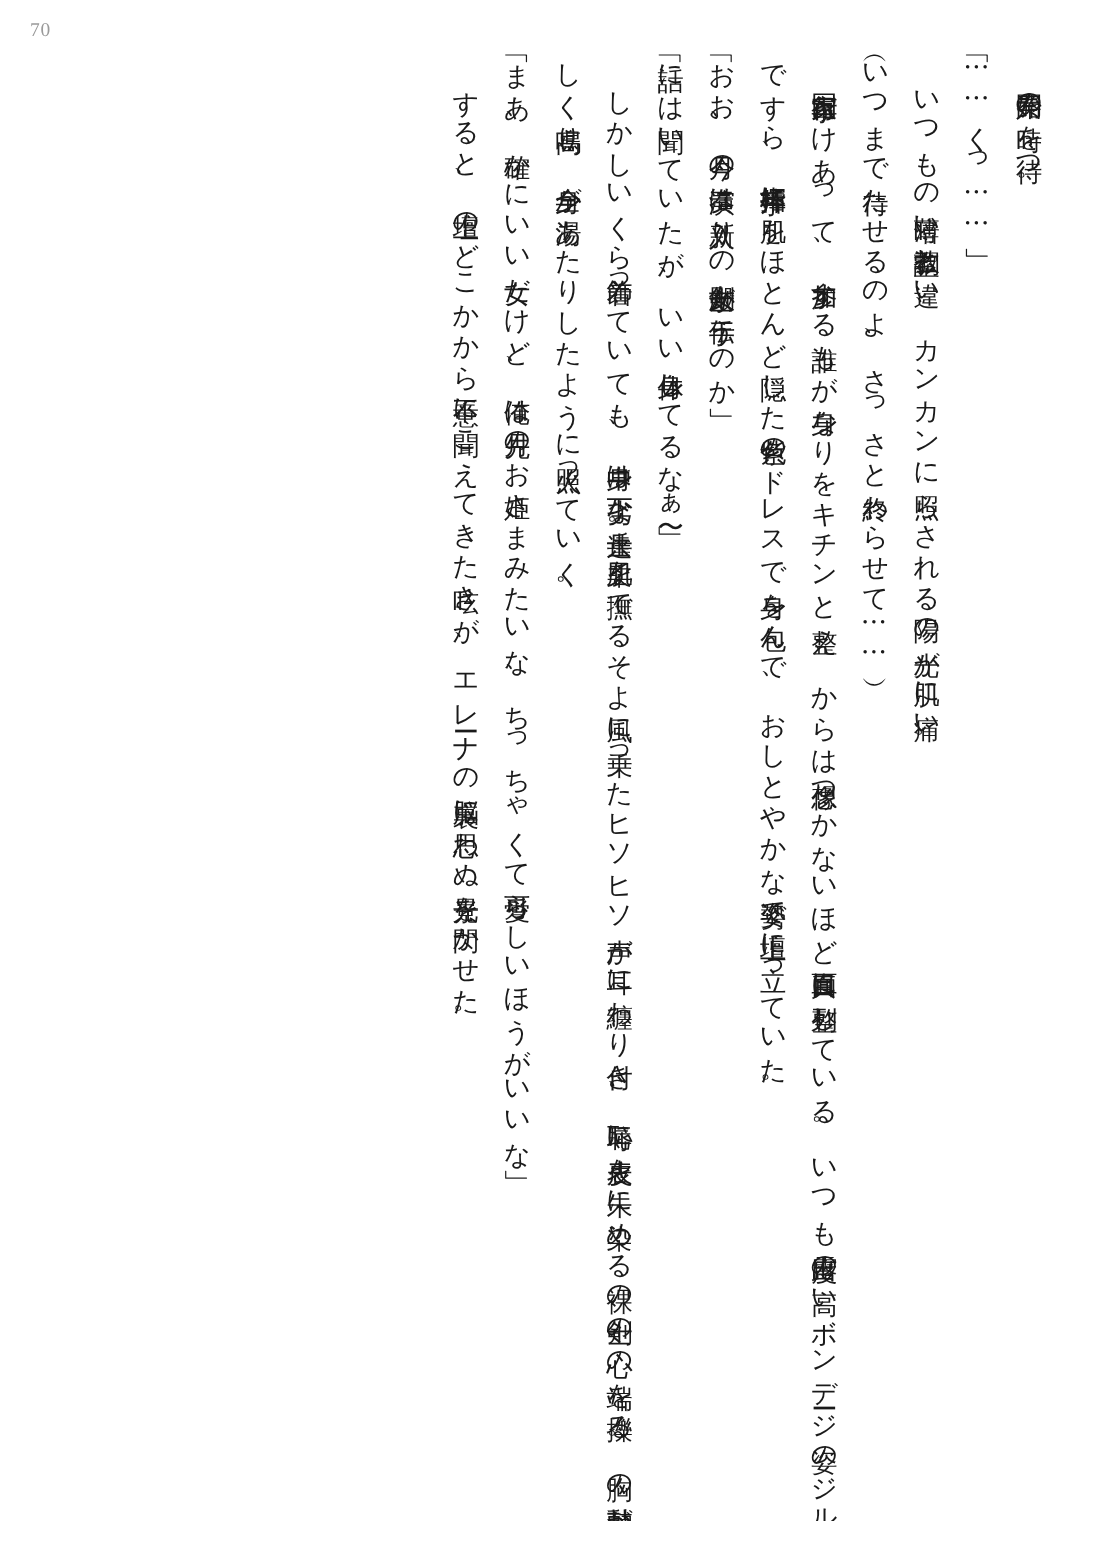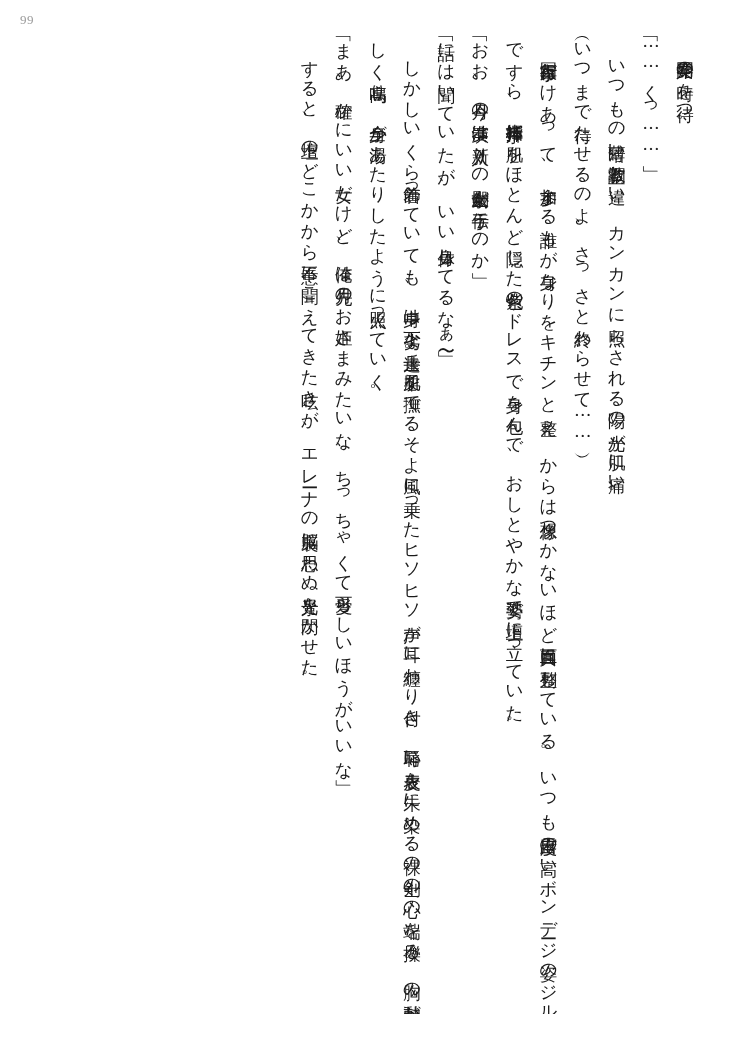--- a/index.html
+++ b/index.html
@@ -46,21 +46,21 @@
     white-space: pre-wrap;
     word-break: break-all;
     overflow: hidden;
     font-family: "DejaVu Serif", "Liberation Serif", serif;
   }
 </style>
 </head>
 <body>
 
 <div class="page">
-  <div class="page-number">99</div>
+  <div class="page-number">70</div>
 
   <div class="text-body">　奏開始の時を待つ。
 「……くっ……」
 　いつもの薄暗い調教室と違い、カンカンに照らされる陽の光が肌に痛い。
 （いつまで待たせるのよ、さっさと終わらせて……）
 　国家行事だけあって、参加する誰もが身なりをキチンと整え、からは想像つかないほど真面目に整列している。いつも露出度の高いボンデージ姿のジルですら、指揮棒片手に肌をほとんど隠した紫色のドレスで身を包んで、おしとやかな姿勢で壇上に立っていた。
 「おお、今月の演奏は新入りの女剣士殿が手伝うのか」
 「話には聞いていたが、いい身体してるなぁ〜」
 　しかしいくら着飾っていても、中身は下劣な兵士達。柔肌を撫でるそよ風に乗ったヒソヒソ声が耳に纏わり付き、恥辱に表皮を朱に染める裸の剣士の心の端を擽る。胸の鼓動が激しく高鳴り、全身が湯あたりしたように火照っていく。
 「まあ、確かにいい女だけど、俺は先月のお姫さまみたいな、ちっちゃくて可愛らしいほうがいいな」

